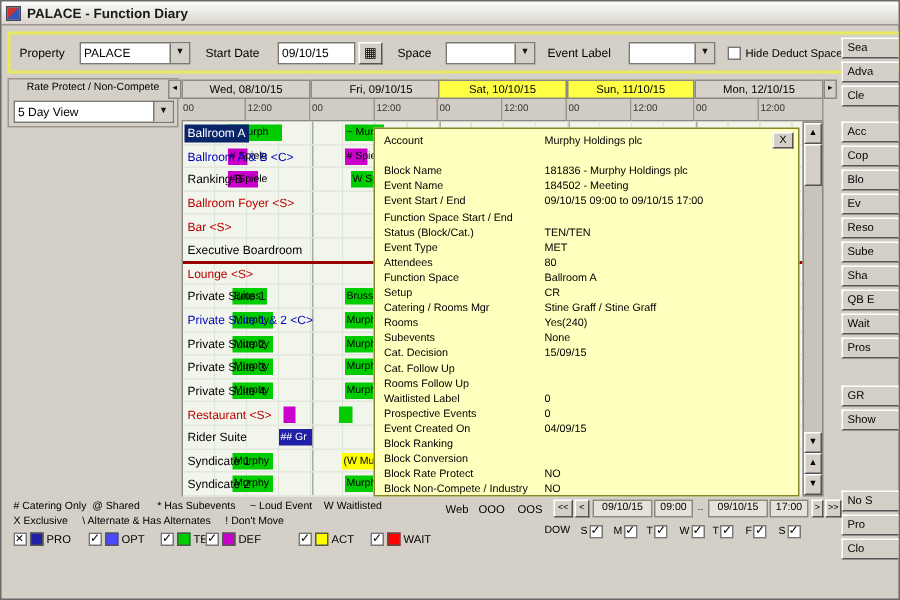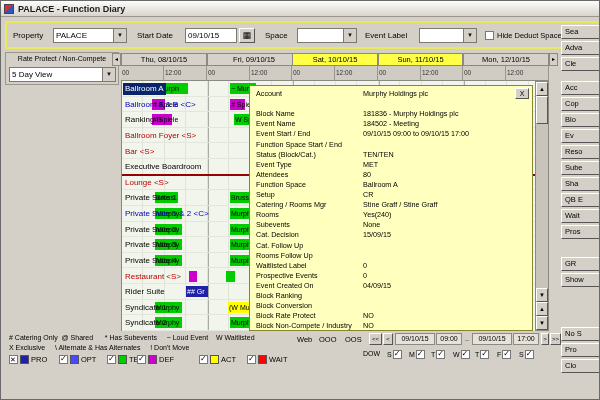--- a/index.html
+++ b/index.html
@@ -109,21 +109,21 @@
 
   <div class="groupbox">
     <div class="gb-label">Rate Protect / Non-Compete</div>
     <span class="gb-combo">
       <span class="combo-val">5 Day View</span>
       <span class="drop-btn">▼</span>
     </span>
   </div>
 
   <span class="nav-arr" style="left:111px">◄</span>
-  <span class="dayhdr" style="left:120px;width:86px">Thu, 08/10/15</span>
+  <span class="dayhdr" style="left:120px;width:86px">Wed, 08/10/15</span>
   <span class="dayhdr" style="left:206px;width:94px">Fri, 09/10/15</span>
   <span class="dayhdr we" style="left:291px;width:86px">Sat, 10/10/15</span>
   <span class="dayhdr we" style="left:377px;width:85px">Sun, 11/10/15</span>
   <span class="dayhdr" style="left:462px;width:86px">Mon, 12/10/15</span>
   <span class="nav-arr" style="left:548px">►</span>
 
   <span class="ruler-cell" style="left:120px;width:43px">00</span>
   <span class="ruler-cell" style="left:163px;width:43px">12:00</span>
   <span class="ruler-cell" style="left:206px;width:43px">00</span>
   <span class="ruler-cell" style="left:249px;width:42px">12:00</span>

